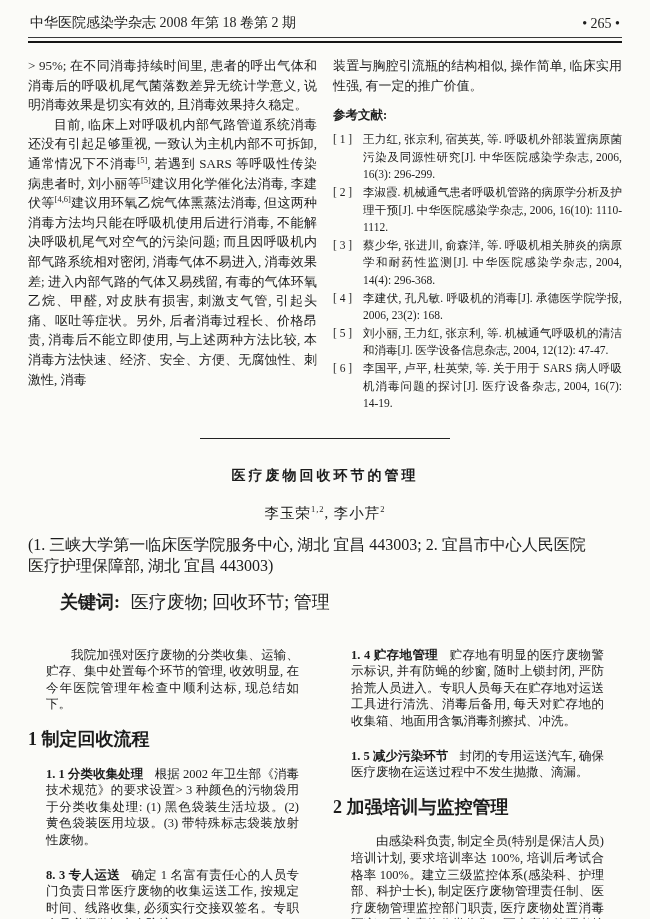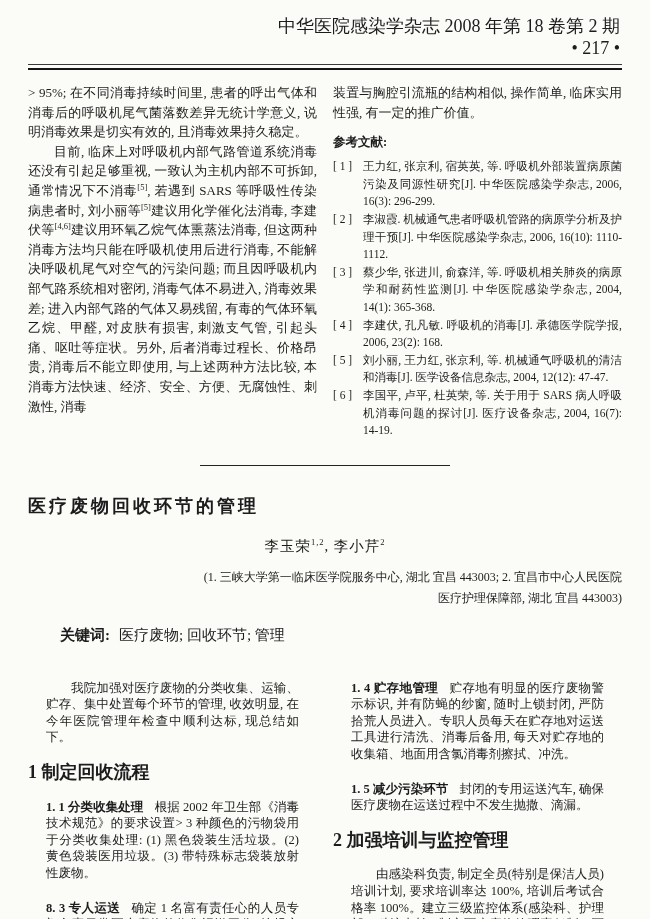--- a/index.html
+++ b/index.html
@@ -7,21 +7,21 @@
     width: 650px; height: 919px;
     background: #fbfbf8;
     color: #1c1c1c;
     font-family: "Liberation Serif", "DejaVu Serif", serif;
     overflow: hidden;
   }
   .page { box-sizing: border-box; width: 650px; height: 919px; padding: 10px 28px 0; }
 
   
   .header { display: flex; justify-content: space-between; align-items: flex-end;
-            font-size: 18px; padding: 4px 2px 5px; flex-direction: column; }
+            font-size: 14px; padding: 4px 2px 5px; }
   .header-rule { height: 3px; border-top: 1px solid #3a3a3a; border-bottom: 2.5px solid #151515;
                  margin-bottom: 13px; }
 
   
   .cols { display: flex; gap: 16px; justify-content: center; }
   .col { width: 289px; }
 
   
   .a1 p { margin: 0; font-size: 13px; line-height: 19.6px; text-align: justify; }
   .indent { text-indent: 2em; }
@@ -29,43 +29,43 @@
 
   .refs-title { font-weight: bold; font-size: 12.5px; margin: 12px 0 7px; }
   .ref { display: flex; font-size: 11.5px; line-height: 17.6px; text-align: justify; }
   .ref-no { flex: 0 0 30px; }
   .ref-text { flex: 1; }
 
   
   .article-divider { width: 250px; border-top: 1.5px solid #222; margin: 25px auto 0; }
 
   
-  .title { font-size: 18px; font-weight: 700; text-align: left; letter-spacing: 3px;
+  .title { font-size: 14px; font-weight: 700; text-align: center; letter-spacing: 3px;
            margin: 28px 0 0; }
   .authors { text-align: center; font-size: 14.5px; margin-top: 19px; letter-spacing: 1px; }
-  .affil { text-align: right; font-size: 12px; line-height: 21px; margin-top: 11px; }
-  .meta { margin: 15px 0 0 32px; font-size: 15px; line-height: 22px; }
+  .affil { text-align: left; font-size: 16px; line-height: 21px; margin-top: 11px; }
+  .meta { margin: 15px 0 0 32px; font-size: 18px; line-height: 22px; }
   .meta b { font-weight: 700; }
   .meta .pair { margin-right: 2.2em; }
   .meta .lbl { margin-right: 0.6em; }
 
   
   .a2 { margin-top: 16px; }
   .a2 p { margin: 18px; font-size: 12.5px; line-height: 16.6px; text-align: justify; }
   .sec-h { font-weight: 700; font-size: 18px; line-height: 16.6px; }
   .sec-label { font-weight: 700; margin-right: 0.9em; white-space: nowrap; }
 </style>
 </head>
 <body>
 
 <div class="page">
 
   <div class="header">
     <span>中华医院感染学杂志 2008 年第 18 卷第 2 期</span>
-    <span>• 217 •</span>
+    <span>• 265 •</span>
   </div>
   <div class="header-rule"></div>
 
   <div class="cols a1">
     <div class="col">
       <p><span>&gt; 95%; 在不同消毒持续时间里, 患者的呼出气体和消毒后的呼吸机尾气菌落数差异无统计学意义, 说明消毒效果是切实有效的, 且消毒效果持久稳定。</span></p>
       <p class="indent"><span>目前, 临床上对呼吸机内部气路管道系统消毒还没有引起足够重视, 一致认为主机内部不可拆卸, 通常情况下不消毒</span><sup>[5]</sup><span>, 若遇到 SARS 等呼吸性传染病患者时, 刘小丽等</span><sup>[5]</sup><span>建议用化学催化法消毒, 李建伏等</span><sup>[4,6]</sup><span>建议用环氧乙烷气体熏蒸法消毒, 但这两种消毒方法均只能在呼吸机使用后进行消毒, 不能解决呼吸机尾气对空气的污染问题; 而且因呼吸机内部气路系统相对密闭, 消毒气体不易进入, 消毒效果差; 进入内部气路的气体又易残留, 有毒的气体环氧乙烷、甲醛, 对皮肤有损害, 刺激支气管, 引起头痛、呕吐等症状。另外, 后者消毒过程长、价格昂贵, 消毒后不能立即使用, 与上述两种方法比较, 本消毒方法快速、经济、安全、方便、无腐蚀性、刺激性, 消毒</span></p>
     </div>
     <div class="col">
       <p>装置与胸腔引流瓶的结构相似, 操作简单, 临床实用性强, 有一定的推广价值。</p>
@@ -74,21 +74,21 @@
         <div class="ref">
             <span class="ref-no">[ 1 ]</span>
             <span class="ref-text">王力红, 张京利, 宿英英, 等. 呼吸机外部装置病原菌污染及同源性研究[J]. 中华医院感染学杂志, 2006, 16(3): 296-299.</span>
           </div>
         <div class="ref">
             <span class="ref-no">[ 2 ]</span>
             <span class="ref-text">李淑霞. 机械通气患者呼吸机管路的病原学分析及护理干预[J]. 中华医院感染学杂志, 2006, 16(10): 1110-1112.</span>
           </div>
         <div class="ref">
             <span class="ref-no">[ 3 ]</span>
-            <span class="ref-text">蔡少华, 张进川, 俞森洋, 等. 呼吸机相关肺炎的病原学和耐药性监测[J]. 中华医院感染学杂志, 2004, 14(1): 365-368.</span>
+            <span class="ref-text">蔡少华, 张进川, 俞森洋, 等. 呼吸机相关肺炎的病原学和耐药性监测[J]. 中华医院感染学杂志, 2004, 14(4): 296-368.</span>
           </div>
         <div class="ref">
             <span class="ref-no">[ 4 ]</span>
             <span class="ref-text">李建伏, 孔凡敏. 呼吸机的消毒[J]. 承德医学院学报, 2006, 23(2): 168.</span>
           </div>
         <div class="ref">
             <span class="ref-no">[ 5 ]</span>
             <span class="ref-text">刘小丽, 王力红, 张京利, 等. 机械通气呼吸机的清洁和消毒[J]. 医学设备信息杂志, 2004, 12(12): 47-47.</span>
           </div>
         <div class="ref">

